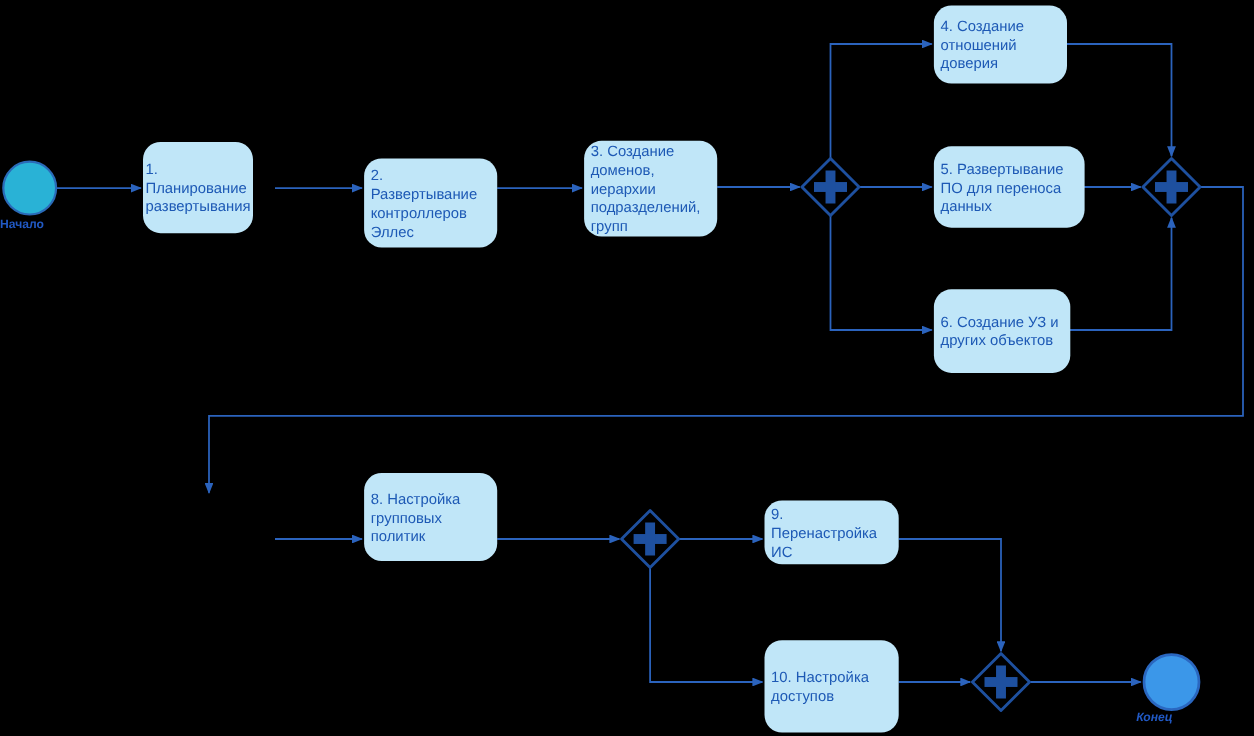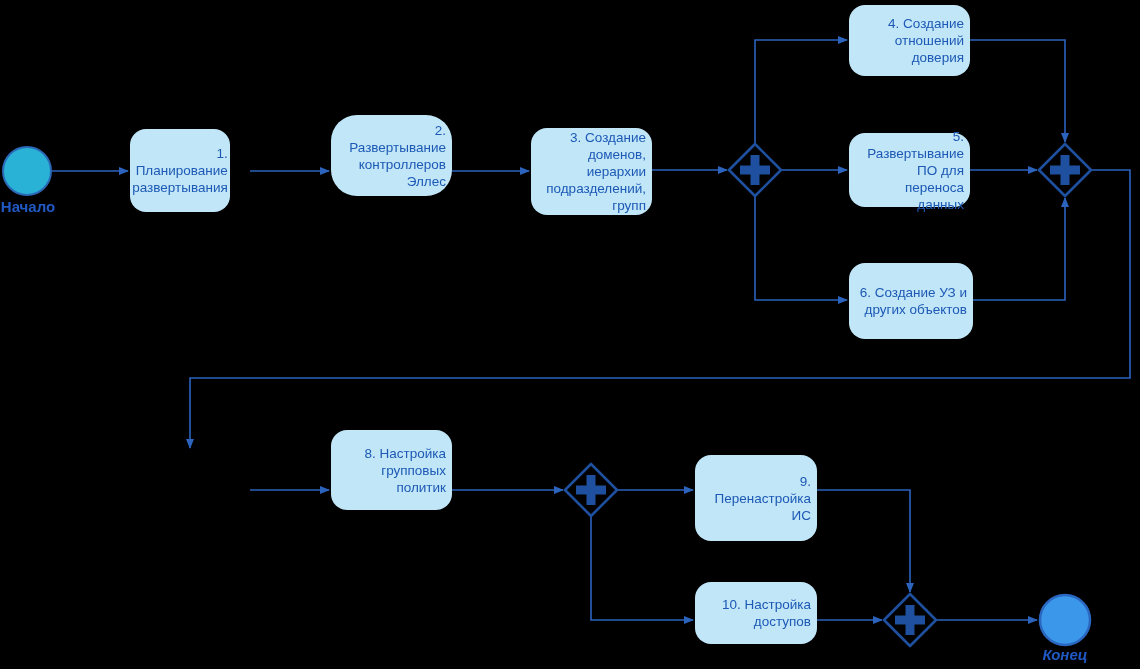--- a/index.html
+++ b/index.html
@@ -29,39 +29,39 @@
   .gw-diamond{fill:none;stroke:var(--gateway);stroke-width:2.6;stroke-linejoin:round;}
   .gw-plus{fill:var(--gateway);}
   .event-start{fill:var(--start-fill);stroke:var(--start-stroke);stroke-width:2;}
   .event-end{fill:var(--end-fill);stroke:var(--end-stroke);stroke-width:2.5;}
   .task{
     position:absolute;
     background:var(--task-fill);
     color:var(--task-text);
     border-radius:16px;
     display:flex;align-items:center;justify-content:center;
-    text-align:right;
+    text-align:left;
     font-size:13.5px;line-height:17px;font-weight:500;
     padding:4px 6px;
   }
   .t1{left:130px;top:129px;width:100px;height:83px;}
-  .t2{left:331px;top:115px;width:121px;height:81px;border-radius:26px;}
+  .t2{left:331px;top:144px;width:121px;height:81px;}
   .t3{left:531px;top:128px;width:121px;height:87px;}
   .t4{left:849px;top:5px;width:121px;height:71px;}
-  .t5{left:849px;top:133px;width:121px;height:74px;}
+  .t5{left:849px;top:133px;width:137px;height:74px;}
   .t6{left:849px;top:263px;width:124px;height:76px;}
   .t7{left:130px;top:450px;width:120px;height:80px;}
   .t8{left:331px;top:430px;width:121px;height:80px;}
-  .t9{left:695px;top:455px;width:122px;height:86px;}
-  .t10{left:695px;top:582px;width:122px;height:62px;}
+  .t9{left:695px;top:455px;width:122px;height:58px;}
+  .t10{left:695px;top:582px;width:122px;height:84px;}
   .event-label{
     position:absolute;
     color:var(--event-label);
-    font-size:15px;font-weight:600;
-    text-align:center;
+    font-size:11px;font-weight:600;
+    text-align:left;
   }
   .start-label{left:0;top:198px;width:56px;}
   .end-label{left:1033px;top:646px;width:64px;font-style:italic;}
 </style>
 </head>
 <body>
 
 <div class="canvas">
 
   <svg class="edges" viewBox="0 0 1140 669" xmlns="http://www.w3.org/2000/svg">

